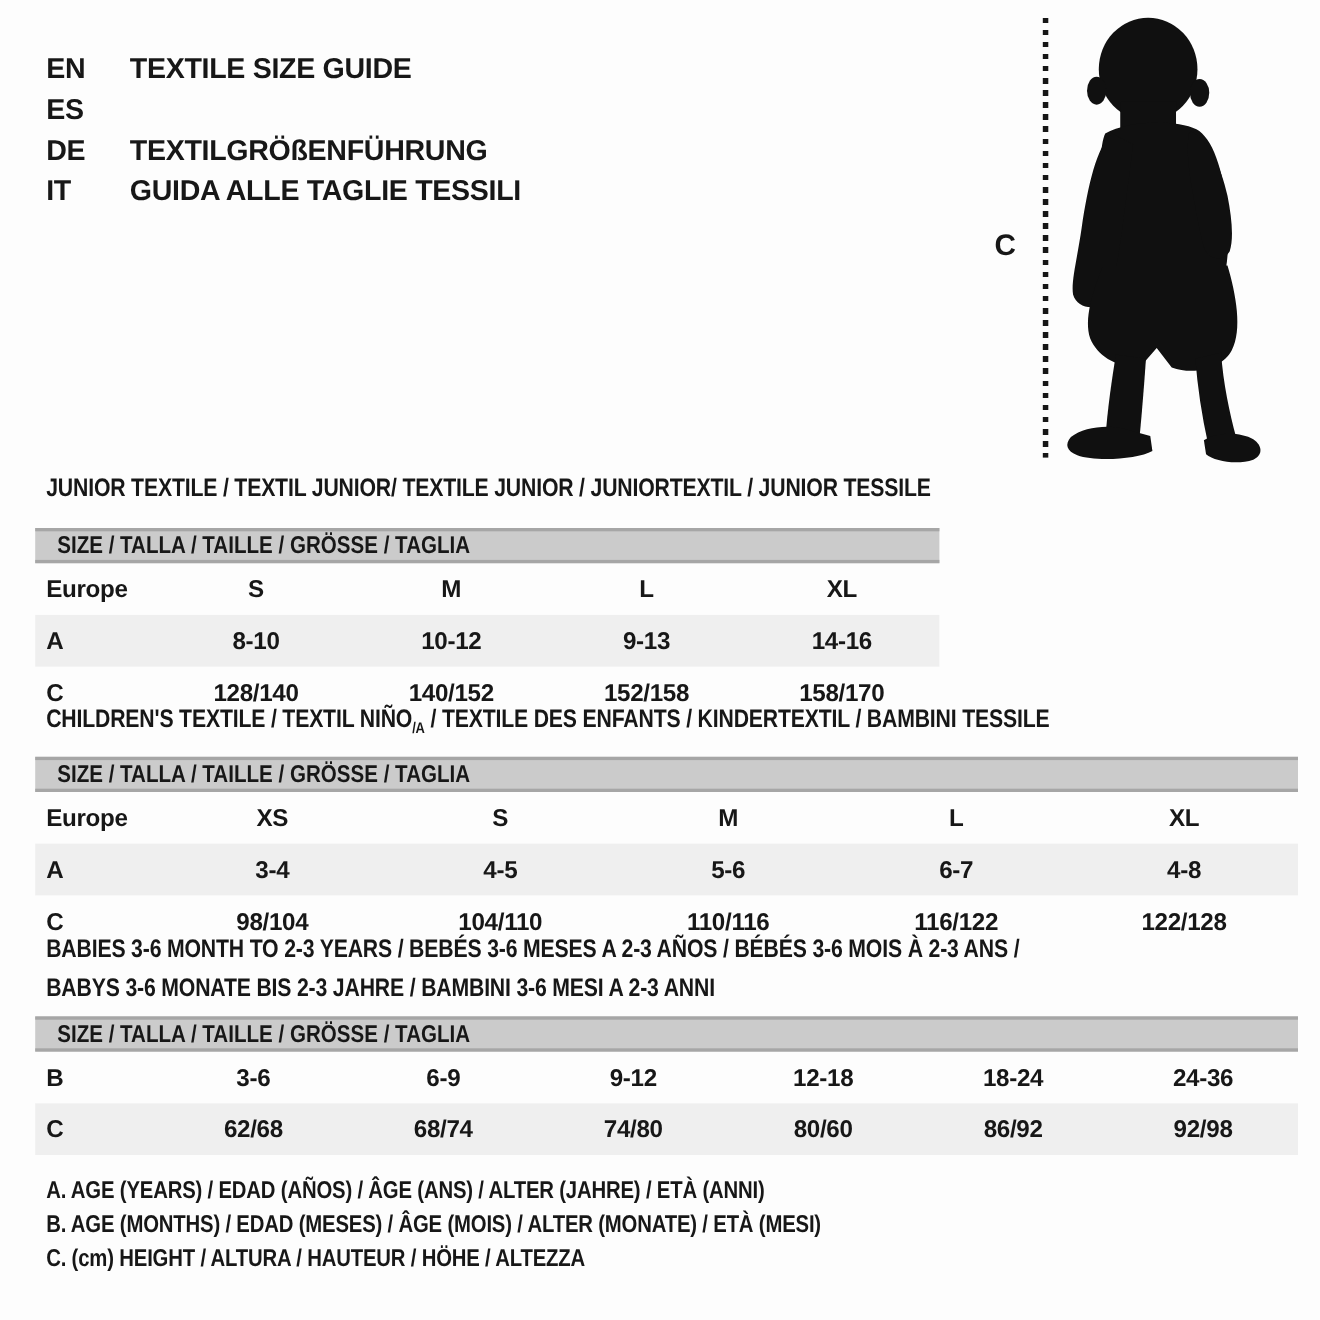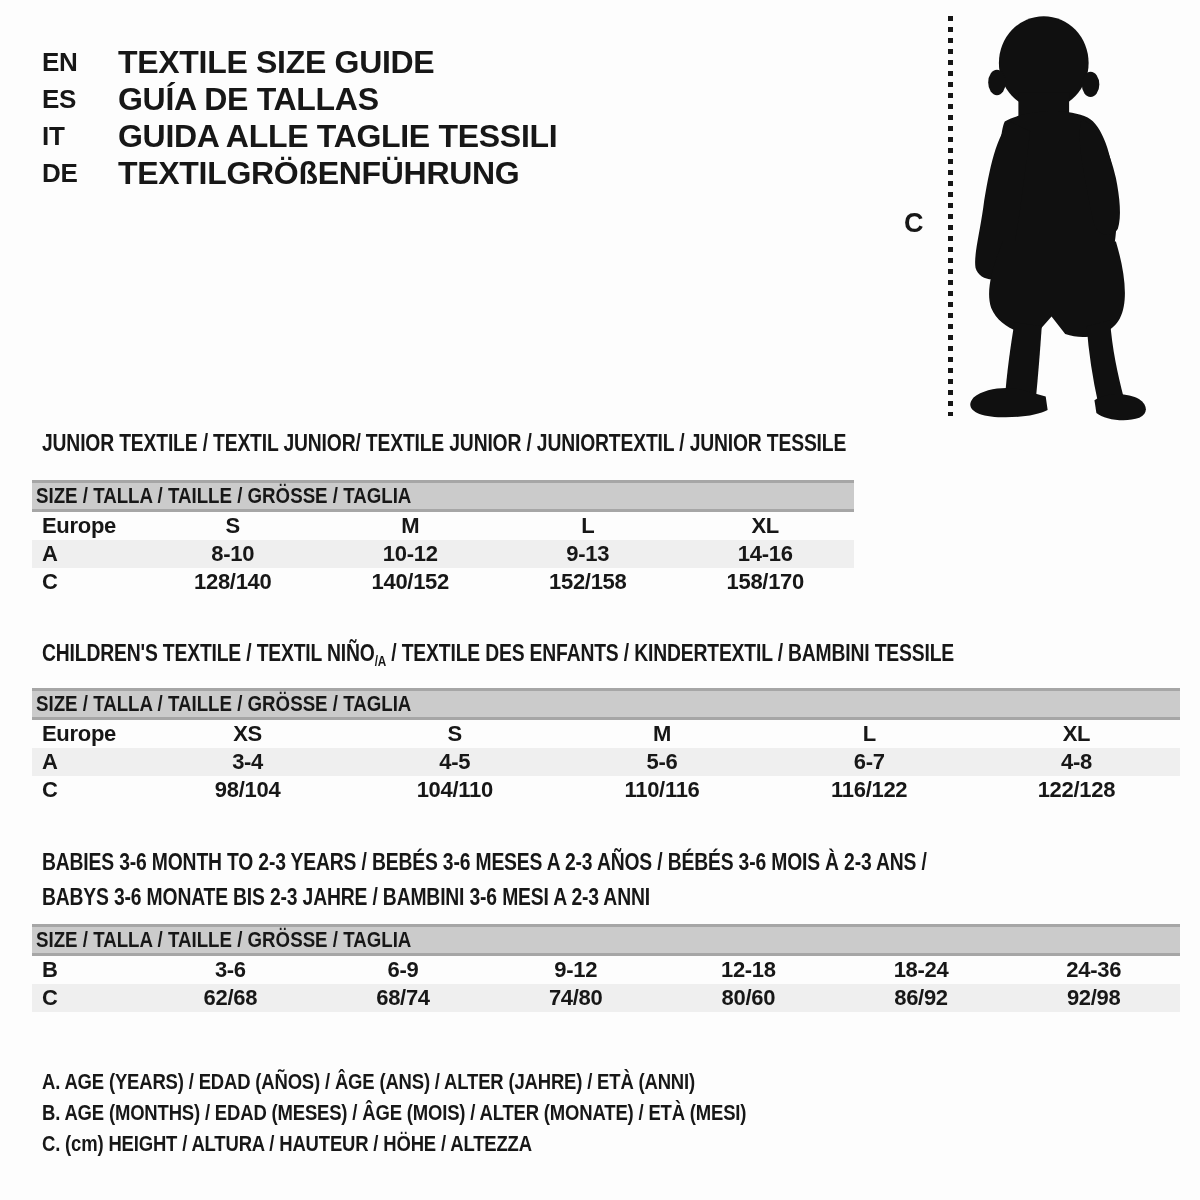--- a/index.html
+++ b/index.html
@@ -12,21 +12,21 @@
     color: #171717;
     position: relative;
     overflow: hidden;
   }
   .abs { position: absolute; }
 
   
   .lang-block { left: 42px; top: 44px; }
   .lang-row { display: flex; height: 37px; align-items: center; }
   .lang-code { width: 76px; font-size: 26px; font-weight: 700; letter-spacing: -0.3px; }
-  .lang-label { font-size: 32px; font-weight: 700; letter-spacing: -0.3px; white-space: nowrap; }
+  .lang-label { font-size: 26px; font-weight: 700; letter-spacing: -0.3px; white-space: nowrap; }
 
   
   .measure-line {
     left: 948px; top: 16px; width: 5px; height: 400px;
     background: repeating-linear-gradient(to bottom, #161616 0 5px, transparent 5px 11px);
   }
   .measure-label { left: 904px; top: 208px; font-size: 27px; font-weight: 700; }
   .figure-svg { left: 956px; top: 12px; }
 
   
@@ -37,26 +37,26 @@
   .heading-sub { font-size: 14px; vertical-align: -5px; }
   .babies-heading-line { line-height: 35px; }
 
   
   .size-table { font-weight: 700; }
   .thead {
     height: 26px; line-height: 26px;
     background: #cbcbcb;
     border-top: 3px solid #a6a6a6;
     border-bottom: 3px solid #a6a6a6;
-    padding-left: 4px;
+    padding-left: 20px;
     font-size: 22px;
     white-space: nowrap;
   }
   .thead span { display: inline-block; transform: scaleX(0.85); transform-origin: 0 50%; }
-  .trow { display: flex; height: 28px; align-items: center; font-size: 22px; letter-spacing: -0.3px; }
+  .trow { display: flex; height: 47px; align-items: center; font-size: 22px; letter-spacing: -0.3px; }
   .trow.shaded { background: #efefef; }
   .tcell { flex: 1; text-align: center; }
   .tcell.rowlabel { flex: 0 0 102px; text-align: left; padding-left: 10px; }
 
   #junior-table   { left: 32px; top: 480px; width: 822px; }
   #children-table { left: 32px; top: 688px; width: 1148px; }
   #babies-table   { left: 32px; top: 924px; width: 1148px; }
 
   #junior-heading   { left: 42px; top: 430px; }
   #children-heading { left: 42px; top: 640px; }
@@ -72,29 +72,28 @@
 </head>
 <body>
 
 <div class="abs lang-block">
   <div class="lang-row">
     <span class="lang-code">EN</span>
     <span class="lang-label">TEXTILE SIZE GUIDE</span>
   </div>
   <div class="lang-row">
     <span class="lang-code">ES</span>
-    <span class="lang-label">GUÍA DE TALLAS</span>
+  </div>
+  <div class="lang-row">
+    <span class="lang-code">DE</span>
+    <span class="lang-label">TEXTILGRÖßENFÜHRUNG</span>
   </div>
   <div class="lang-row">
     <span class="lang-code">IT</span>
     <span class="lang-label">GUIDA ALLE TAGLIE TESSILI</span>
-  </div>
-  <div class="lang-row">
-    <span class="lang-code">DE</span>
-    <span class="lang-label">TEXTILGRÖßENFÜHRUNG</span>
   </div>
 </div>
 
 <div class="abs measure-line"></div>
 <div class="abs measure-label">C</div>
 <svg class="abs figure-svg" width="195" height="410" viewBox="0 0 200 420" aria-hidden="true">
   <g fill="#101010">
     <ellipse cx="90" cy="52" rx="46" ry="48"></ellipse>
     <ellipse cx="42" cy="72" rx="9" ry="13"></ellipse>
     <ellipse cx="138" cy="74" rx="9" ry="13"></ellipse>

